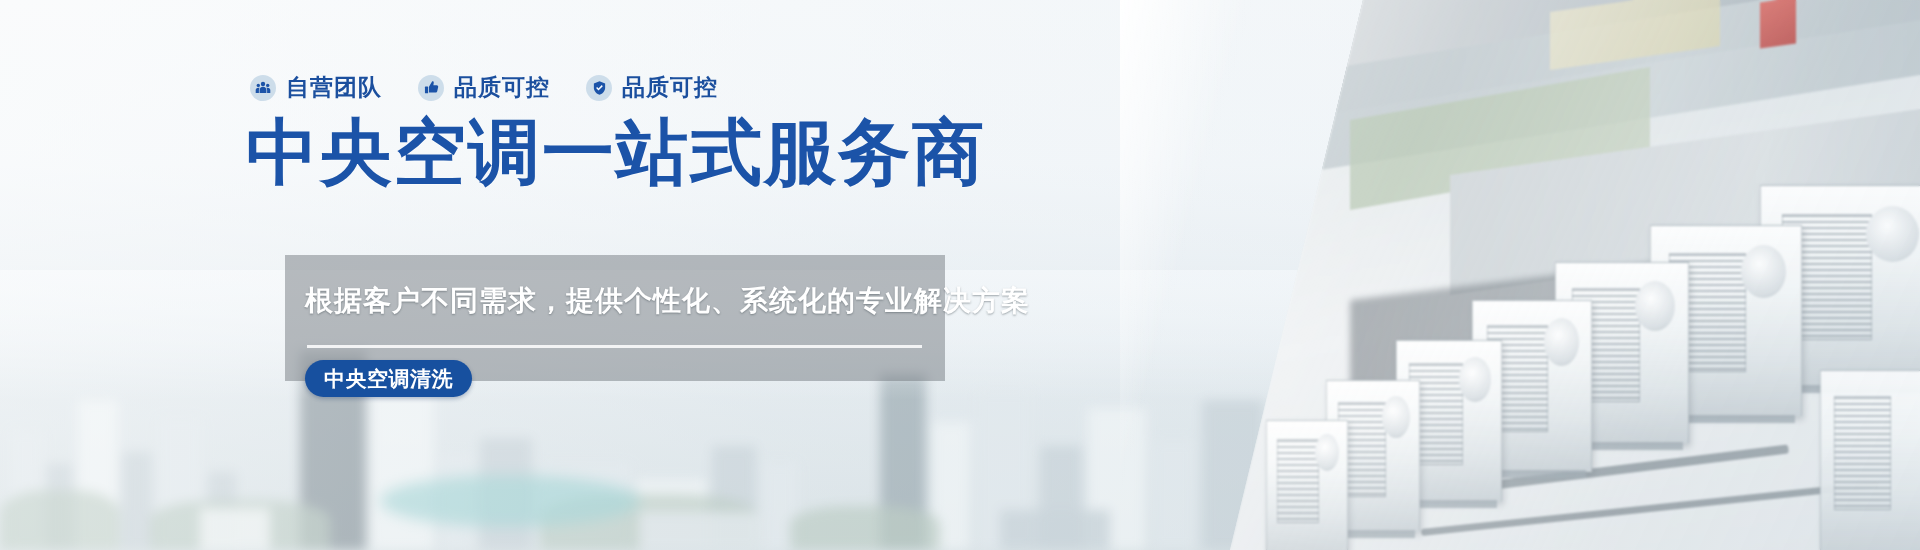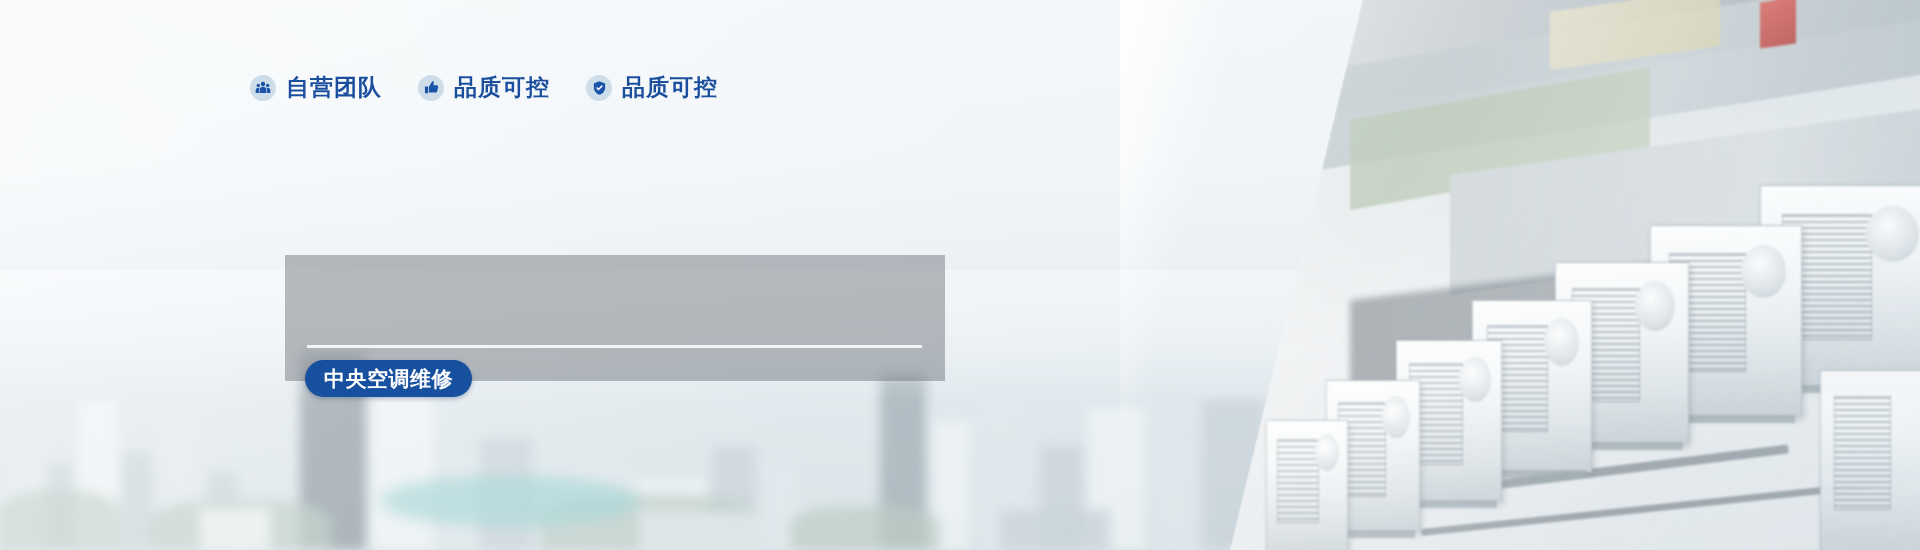--- a/index.html
+++ b/index.html
@@ -317,22 +317,24 @@
           <svg width="15" height="16" viewBox="0 0 16 16" fill="#1b53a8">
             <path d="M8 .9L2 3.1v4.6c0 3.4 2.5 6.5 6 7.4 3.5-.9 6-4 6-7.4V3.1z"></path>
             <path d="M6.9 10.6L4.4 8.1l1.1-1.1 1.4 1.4 3.5-3.5 1.1 1.1z" fill="#ffffff"></path>
           </svg>
         </span>
         <span class="tx">品质可控</span>
       </div>
 
     </div>
 
+    <div class="headline">中央空调一站式服务商</div>
 
     <div class="panel"></div>
+    <div class="subtitle">根据客户不同需求，提供个性化、系统化的专业解决方案</div>
     <div class="rule"></div>
 
     <div class="pills">
-      <div class="pill">中央空调维修</div>
+      <div class="pill">中央空调清洗</div>
     </div>
 
   </div>
 </div>
 
 </body></html>

